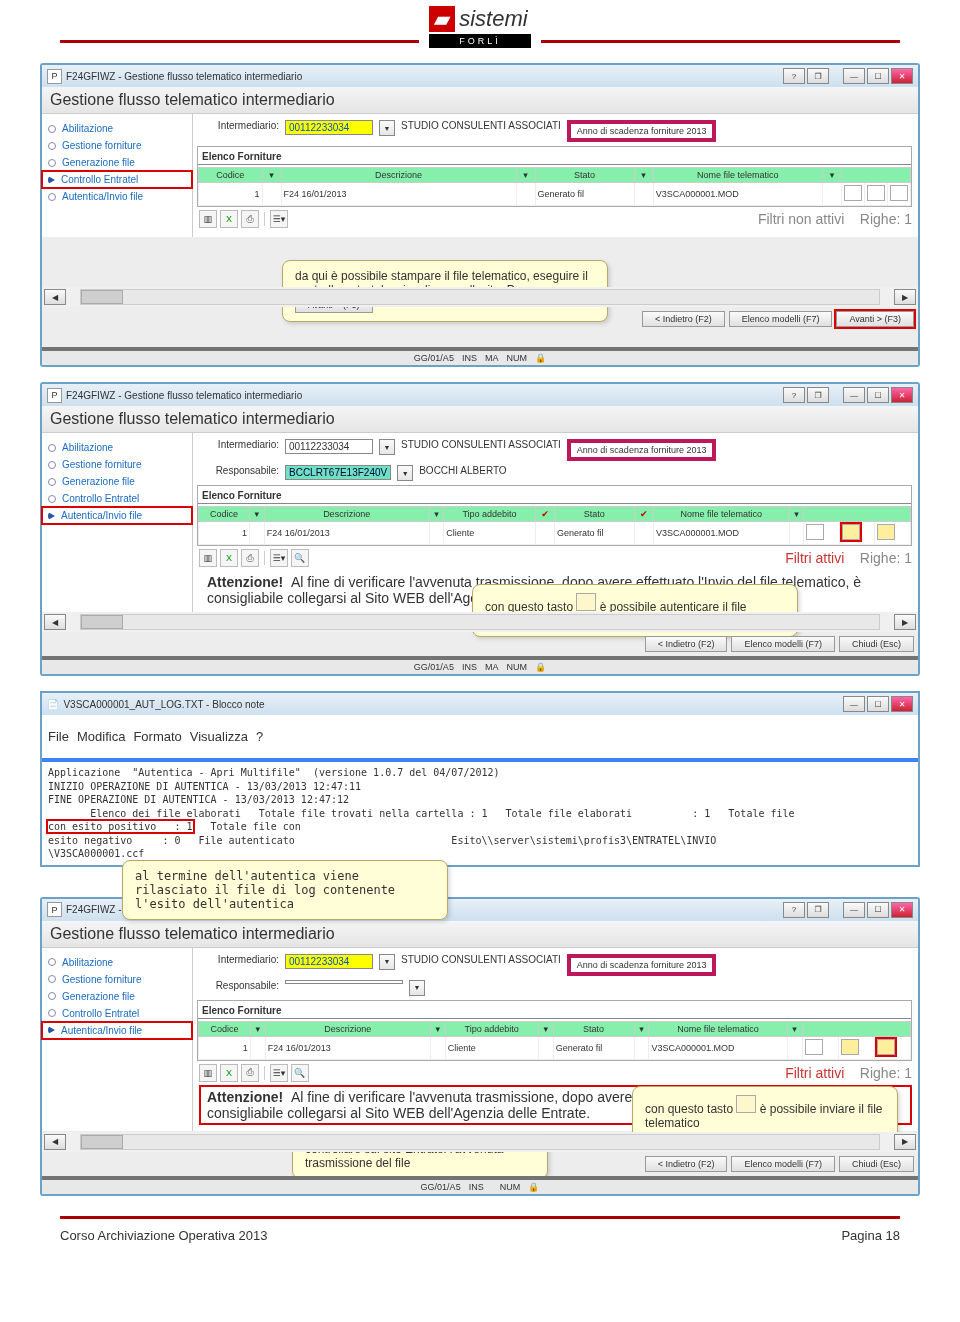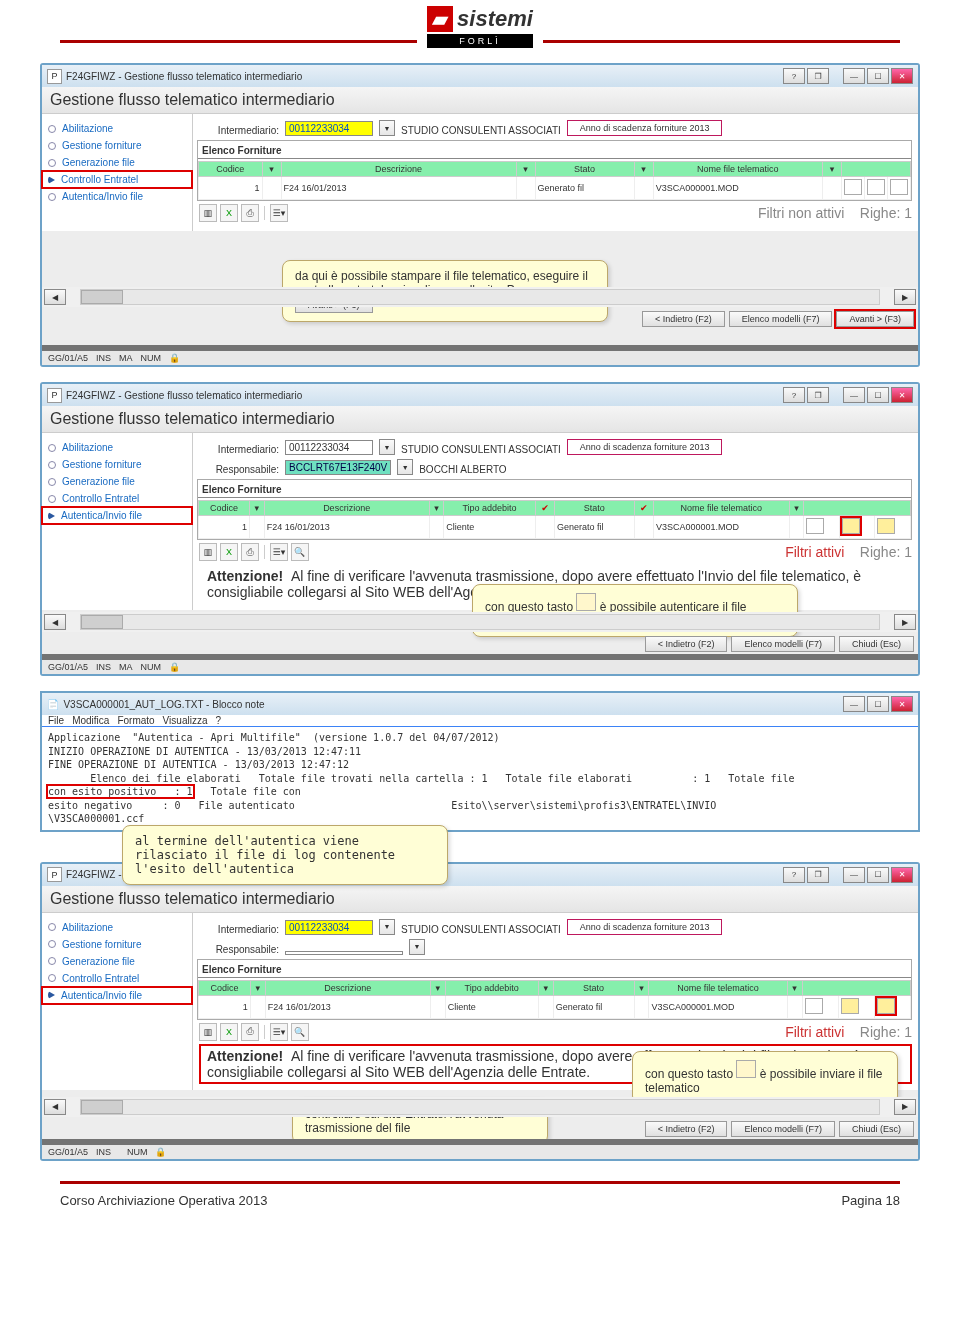--- a/index.html
+++ b/index.html
@@ -1,69 +1,69 @@
 <!DOCTYPE html>
 <html><head>
 <meta charset="utf-8">
 <style>
 body{margin:0;font-family:Arial,sans-serif;font-size:10px;color:#333;background:#fff;width:960px}
 .hr{height:3px;background:#a00;margin:40px 60px 3px}
 .logo-wrap{text-align:center;margin:-40px 0 0}
 .logo{display:inline-block;background:#fff;padding:0 10px}
 .logo-top{display:flex;align-items:center;gap:4px}
 .sq{width:26px;height:26px;background:#c00;display:inline-flex;align-items:center;justify-content:center;color:#fff;font-size:20px;font-weight:bold}
-.logo-txt{font-size:22px;font-weight:bold;font-style:italic;color:#333}
+.logo-txt{font-size:22px;font-weight:normal;font-style:italic;color:#333}
 .logo-sub{background:#000;color:#fff;font-size:9px;padding:2px 30px;letter-spacing:3px;margin-top:2px}
 .win{border:2px solid #6da2c8;background:#ededed;margin:15px 40px;border-radius:3px;position:relative}
 .titlebar{display:flex;align-items:center;justify-content:space-between;background:linear-gradient(#e8f0f7,#cde0ef);padding:3px 5px;font-size:10px}
 .titlebar .t{display:flex;gap:4px;align-items:center}
 .pbox{border:1px solid #999;width:13px;height:13px;display:inline-flex;align-items:center;justify-content:center;background:#fff;font-size:9px}
 .winbtns{display:flex;gap:2px}
 .wbtn{width:20px;height:14px;border:1px solid #888;background:linear-gradient(#fafafa,#ddd);display:inline-flex;align-items:center;justify-content:center;font-size:8px}
 .wbtn.red{background:linear-gradient(#f6a,#c23);color:#fff}
 .subhead{background:linear-gradient(#f5f5f5,#e5e5e5);padding:4px 8px;font-size:16px;border-bottom:1px solid #ccc}
 .body{display:flex}
 .side{width:150px;border-right:1px solid #ccc;padding:6px 0;background:#fff}
 .sitem{display:flex;align-items:center;gap:6px;padding:3px 6px;color:#1a6bc2;font-size:10px}
 .sitem .d{width:6px;height:6px;border:1px solid #88a;border-radius:50%}
 .sitem.arr .d{border:none;width:0;height:0;border-top:4px solid transparent;border-bottom:4px solid transparent;border-left:7px solid #2a58a0}
 .sitem.boxed{outline:2px solid #d00;outline-offset:-1px}
 .main{flex:1;padding:6px;background:#fff}
-.row{display:flex;align-items:flex-end;gap:6px;margin-bottom:4px}
+.row{display:flex;align-items:flex-start;gap:6px;margin-bottom:4px}
 .lbl{width:80px;text-align:right}
 .yfield{background:#ff0;border:1px solid #888;padding:1px 3px;min-width:80px;display:inline-block;color:#0050c8}
 .wfield{background:#fff;border:1px solid #888;padding:1px 3px;min-width:80px;display:inline-block}
 .dd{border:1px solid #888;background:linear-gradient(#fafafa,#e6e6e6);width:14px;height:14px;display:inline-flex;align-items:center;justify-content:center;font-size:7px}
 .sect{font-weight:bold;border-bottom:1px solid #888;padding:2px 0;margin:2px 0}
 .sectbox{border:1px solid #aaa;margin:2px 0 0 -2px}
 table.grid{width:100%;border-collapse:collapse;font-size:9px}
 table.grid th{background:#86efac;border:1px solid #ccc;padding:2px;font-weight:normal}
 table.grid td{border:1px solid #eee;padding:2px}
 .ibar{display:flex;gap:3px;padding:3px 0;align-items:center}
 .ic{width:16px;height:16px;border:1px solid #bbb;background:#f5f5f5;display:inline-flex;align-items:center;justify-content:center;font-size:9px}
 .ftxt{margin-left:auto;color:#888;font-size:14px}
 .btns{display:flex;justify-content:flex-end;gap:4px;padding:4px}
 .btn{border:1px solid #999;background:linear-gradient(#fafafa,#e0e0e0);padding:2px 12px;font-size:9px}
 .btn.hi{outline:2px solid #d00}
-.status{display:flex;justify-content:flex-start;gap:8px;padding:2px 6px;background:#e8e8e8;font-size:9px;border-top:6px solid #737373}
+.status{display:flex;justify-content:center;gap:8px;padding:2px 6px;background:#e8e8e8;font-size:9px;border-top:4px solid #737373}
 .callout{position:absolute;background:#fffed6;border:1px solid #bca76a;border-radius:8px;padding:8px 12px;font-size:12px;color:#333;max-width:300px;box-shadow:2px 2px 4px rgba(0,0,0,.15)}
 .callout::after{content:"";position:absolute;width:0;height:0}
 .scroll{display:flex;padding:2px;background:#f0f0f0}
 .scroll .track{flex:1;height:14px;background:#e8e8e8;border:1px solid #ccc;margin:0 14px;position:relative}
 .scroll .thumb{position:absolute;left:0;top:0;bottom:0;width:40px;background:#cfcfcf;border:1px solid #aaa}
 .att{background:#fff;padding:4px 8px;font-size:14px}
 .att b{font-weight:bold}
 .att.boxed{outline:2px solid #d00;outline-offset:-2px}
 .notepad{border:2px solid #6da2c8;margin:15px 40px;background:#fff;font-family:Consolas,monospace;font-size:10px}
 .notepad .titlebar{font-family:Arial}
-.npmenu{padding:0 6px;font-size:10px;font-family:Arial;border-bottom:1px solid #3b82f6}
+.npmenu{padding:14px 6px;font-size:13px;font-family:Arial;border-bottom:4px solid #3b82f6}
 .npmenu span{margin-right:8px}
 .npbody{padding:4px 6px;white-space:pre;line-height:1.35}
 .npbody .hl{outline:2px solid #d00}
-.yearbox{border:1px solid #be185d;padding:2px 12px;font-size:9px}
+.yearbox{border:4px solid #be185d;padding:2px 6px;font-size:9px}
 .footer{display:flex;justify-content:space-between;padding:6px 60px 20px;font-size:13px}
 .iconp{display:inline-block;width:16px;height:14px;border:1px solid #aaa;background:#fff;position:relative}
 .iconp.y{background:#ffef9c}
 .iconp.r{outline:2px solid #d00}
 .smallic{display:inline-block;width:18px;height:16px;border:1px solid #aaa;background:#fff7cc}
 .rightline{float:right}
 </style>
 </head>
 <body>
 

